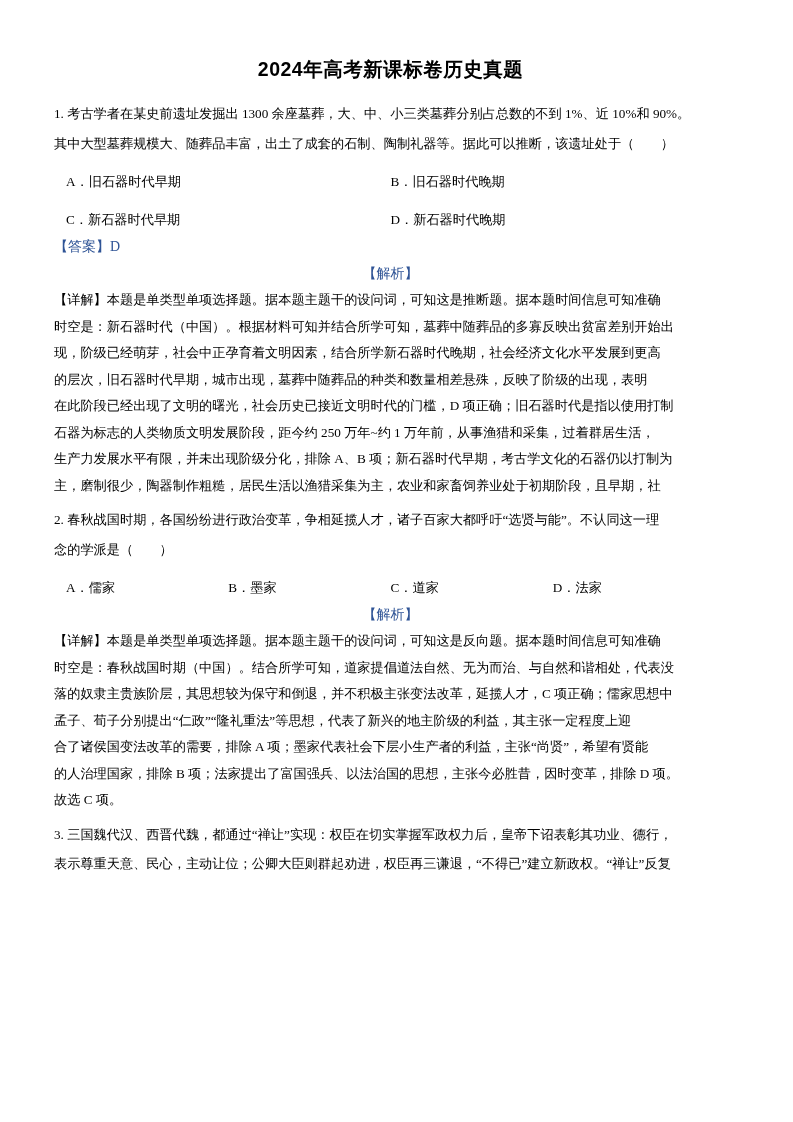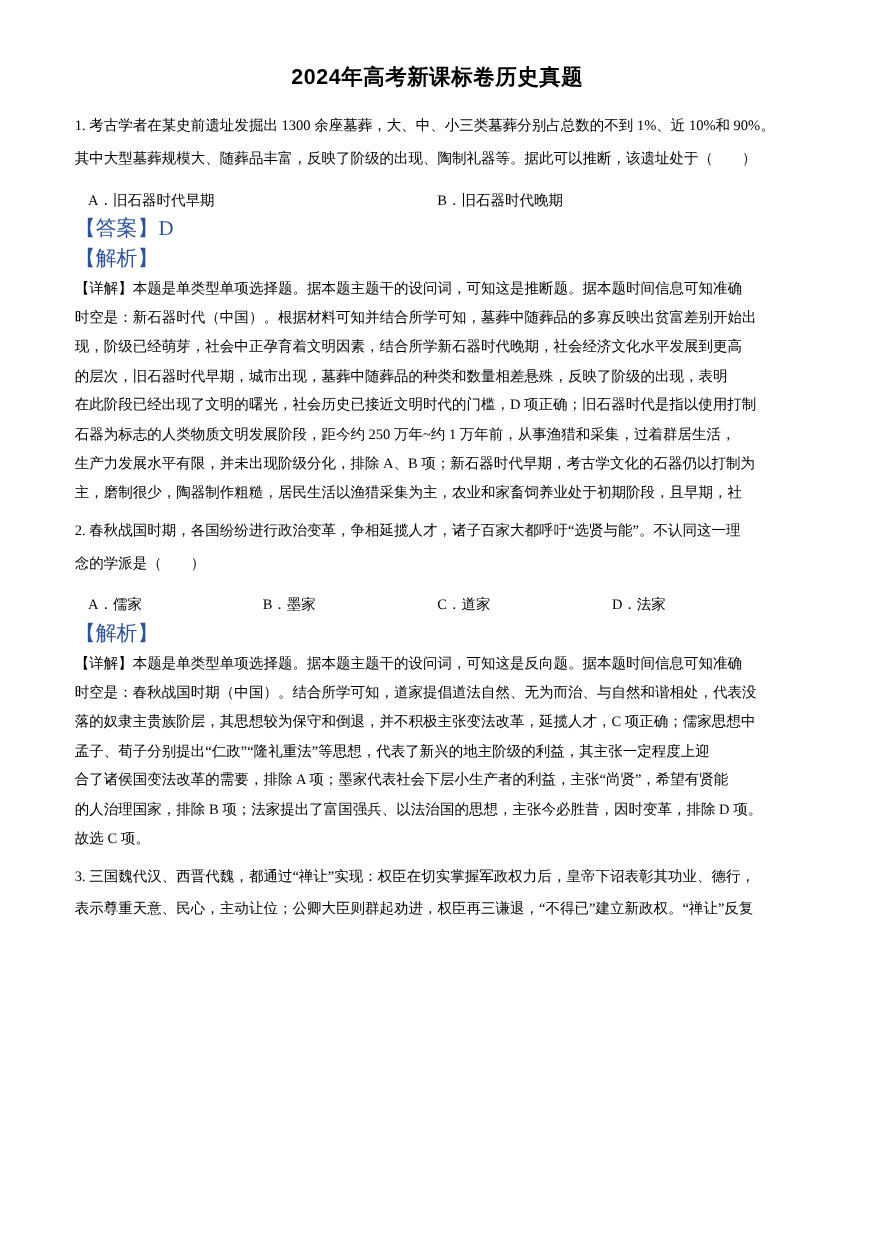--- a/index.html
+++ b/index.html
@@ -11,21 +11,21 @@
     width: 793px;
     height: 1122px;
     font-family: "Liberation Serif", serif;
     color: #000000;
     overflow: hidden;
   }
   .page {
     width: 793px;
     height: 1122px;
     box-sizing: border-box;
-    padding: 56px 66px 0 68px;
+    padding: 56px 66px 0 54px;
     position: relative;
   }
   .doc-title {
     text-align: center;
     font-family: "Liberation Sans", sans-serif;
     font-weight: bold;
     font-size: 19.5px;
     letter-spacing: 0.5px;
     margin: 0 0 18px 0;
   }
@@ -48,51 +48,56 @@
   .options.two-col .opt {
     width: 50%;
   }
   .options.four-col .opt {
     width: 25%;
   }
   .opt-row {
     margin-bottom: 0;
   }
   .answer, .analysis-label {
-    font-size: 19px;
+    font-size: 14px;
     line-height: 27px;
     color: #2f5496;
     margin: 0;
   }
   .analysis-label {
     color: #2f5496;
+    text-align: center;
   }
   .detail {
     font-size: 13.2px;
     line-height: 26.5px;
     text-align: justify;
     text-justify: inter-ideograph;
     margin: 0;
   }
   .gap-sm { height: 6px; }
 </style>
 </head>
 <body>
 
 <div class="page">
 
   <h1 class="doc-title">2024年高考新课标卷历史真题</h1>
 
   <div class="q-block">
     <p class="stem">1. 考古学者在某史前遗址发掘出 1300 余座墓葬，大、中、小三类墓葬分别占总数的不到 1%、近 10%和 90%。</p>
-    <p class="stem">其中大型墓葬规模大、随葬品丰富，反映了阶级的出现、陶制礼器等。据此可以推断，该遗址处于（　　）</p>
+    <p class="stem">其中大型墓葬规模大、随葬品丰富，出土了成套的石制、陶制礼器等。据此可以推断，该遗址处于（　　）</p>
 
     <div class="options two-col opt-row">
       <div class="opt">A．旧石器时代早期</div>
       <div class="opt">B．旧石器时代晚期</div>
+    </div>
+    <div class="options two-col opt-row">
+      <div class="opt">C．新石器时代早期</div>
+      <div class="opt">D．新石器时代晚期</div>
     </div>
 
     <p class="answer">【答案】D</p>
     <p class="analysis-label">【解析】</p>
 
     <p class="detail">【详解】本题是单类型单项选择题。据本题主题干的设问词，可知这是推断题。据本题时间信息可知准确</p>
     <p class="detail">时空是：新石器时代（中国）。根据材料可知并结合所学可知，墓葬中随葬品的多寡反映出贫富差别开始出</p>
     <p class="detail">现，阶级已经萌芽，社会中正孕育着文明因素，结合所学新石器时代晚期，社会经济文化水平发展到更高</p>
     <p class="detail">的层次，旧石器时代早期，城市出现，墓葬中随葬品的种类和数量相差悬殊，反映了阶级的出现，表明</p>
     <p class="detail">在此阶段已经出现了文明的曙光，社会历史已接近文明时代的门槛，D 项正确；旧石器时代是指以使用打制</p>

